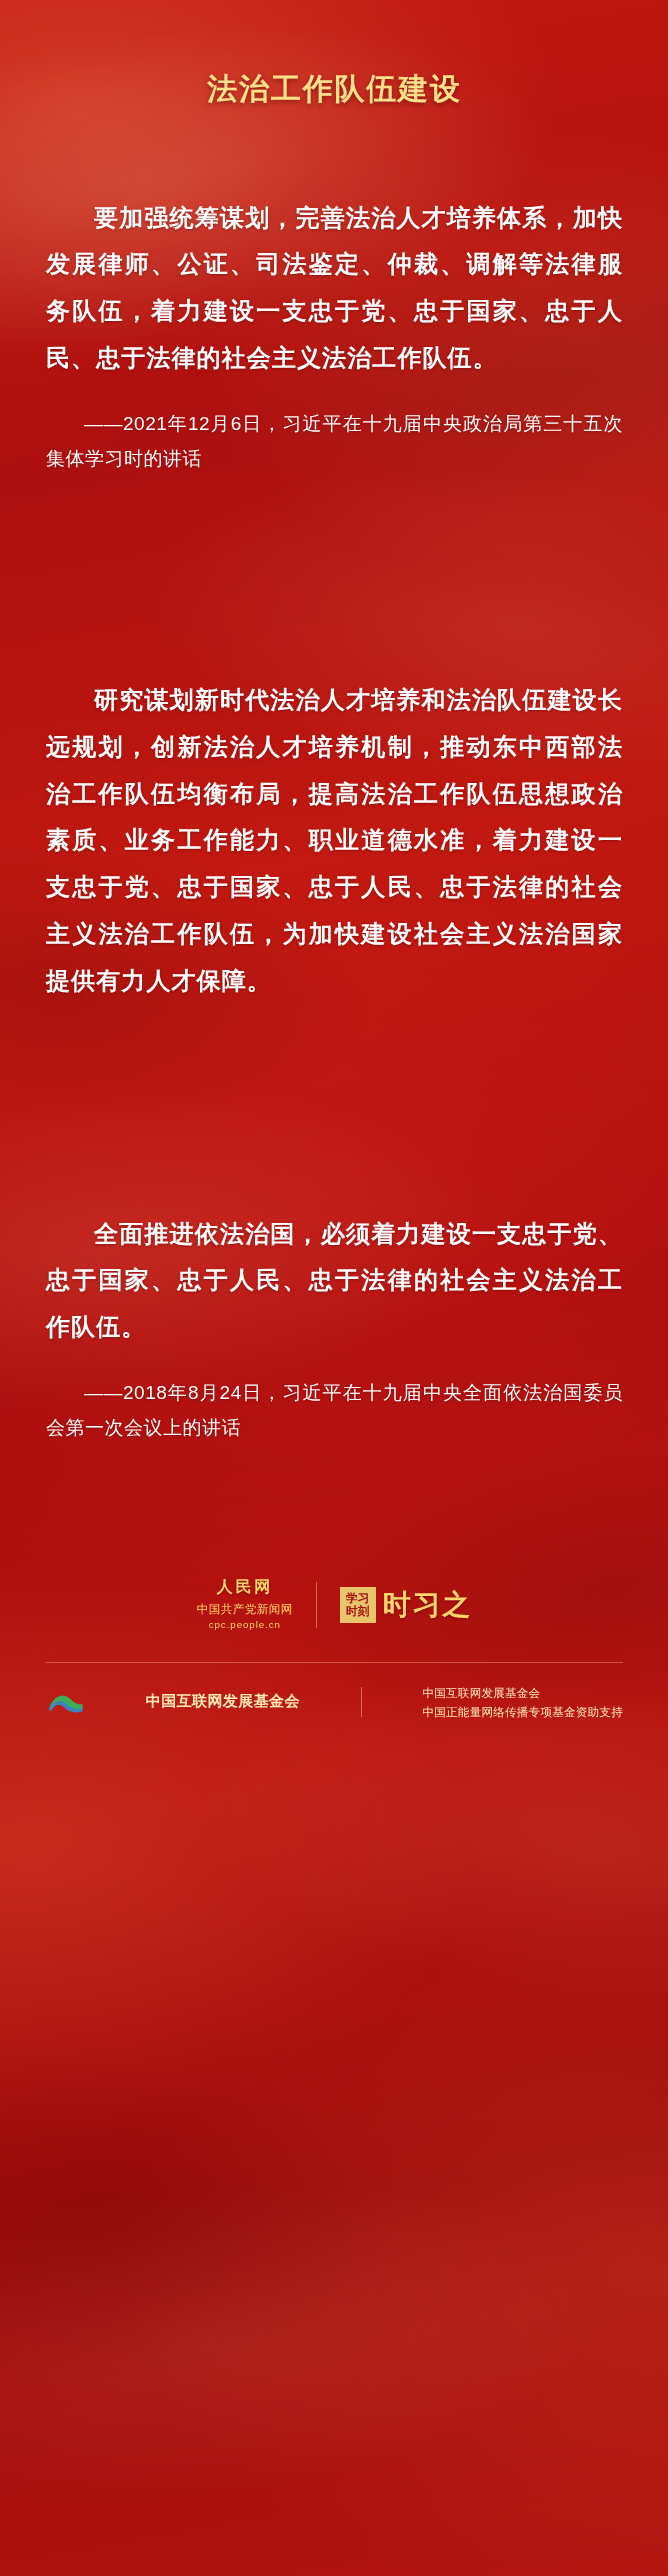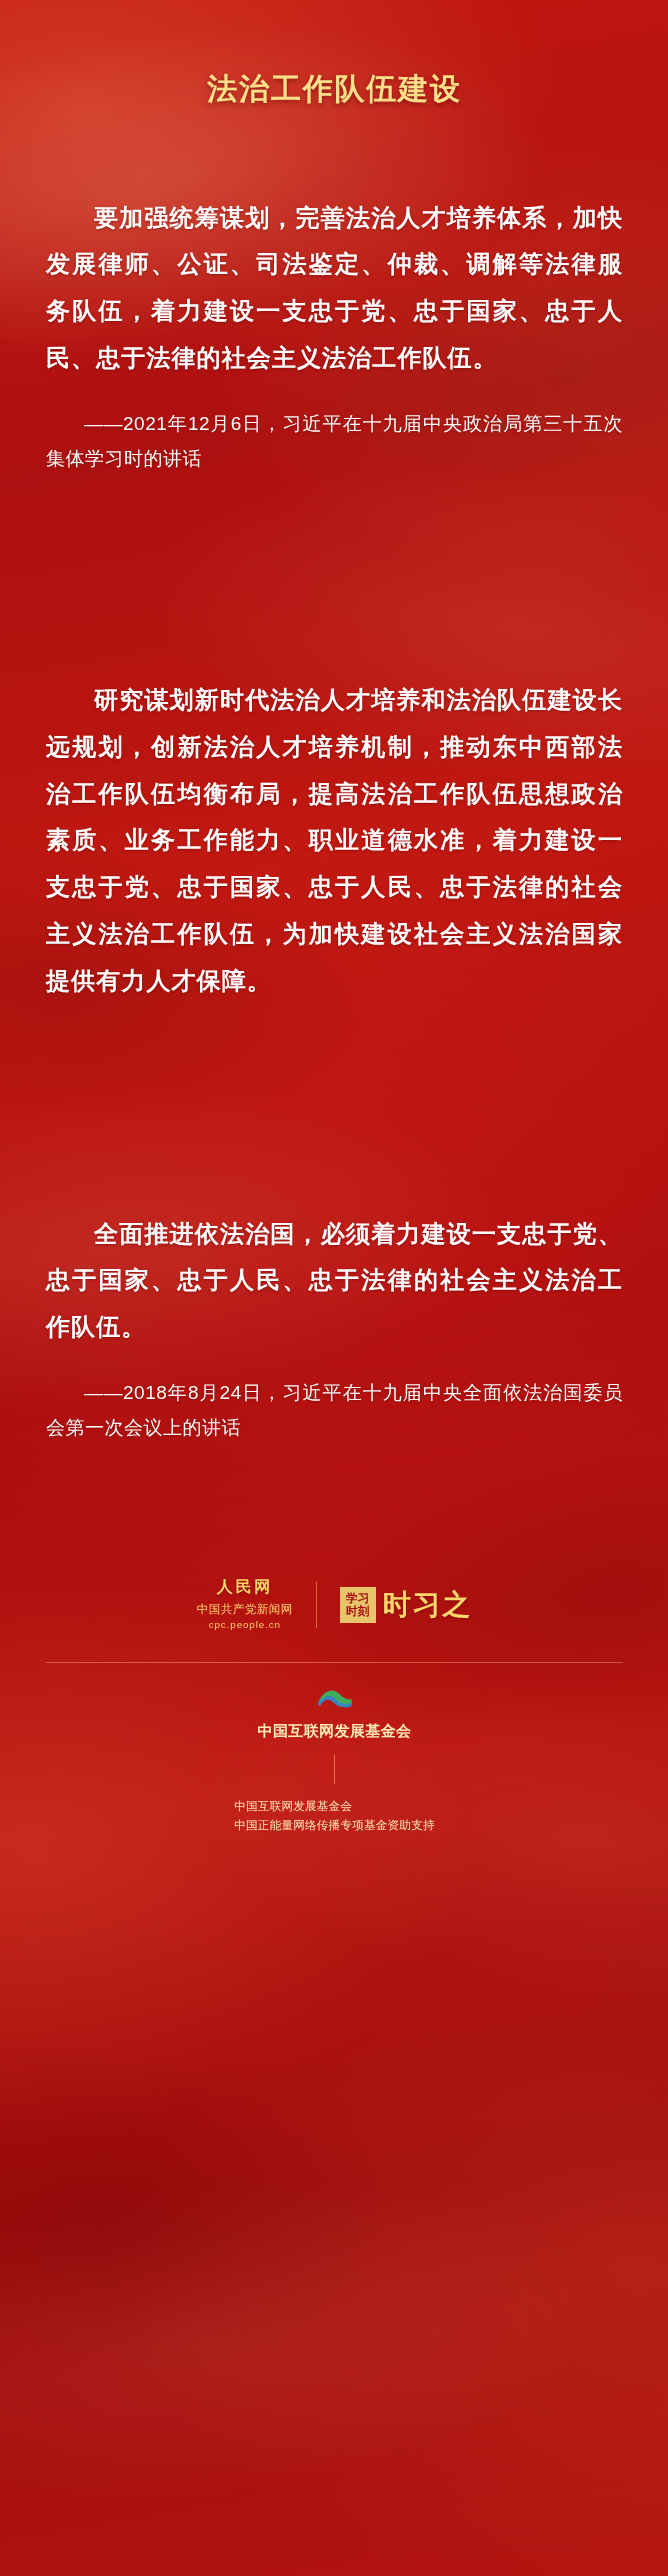--- a/index.html
+++ b/index.html
@@ -187,21 +187,20 @@
   }
 
   .fund-bar {
     margin-top: 32px;
     border-top: 0.9px solid rgba(255,220,150,.35);
     padding-top: 19.6px;
     display: flex;
     align-items: center;
     justify-content: space-between;
     gap: 12.5px;
-    flex-direction: column;
   }
   .fund-mark {
     width: 39px;
     height: 27px;
     flex: none;
   }
   .fund-name {
     color: #ffe9b8;
     font-size: 15px;
     font-weight: bold;

